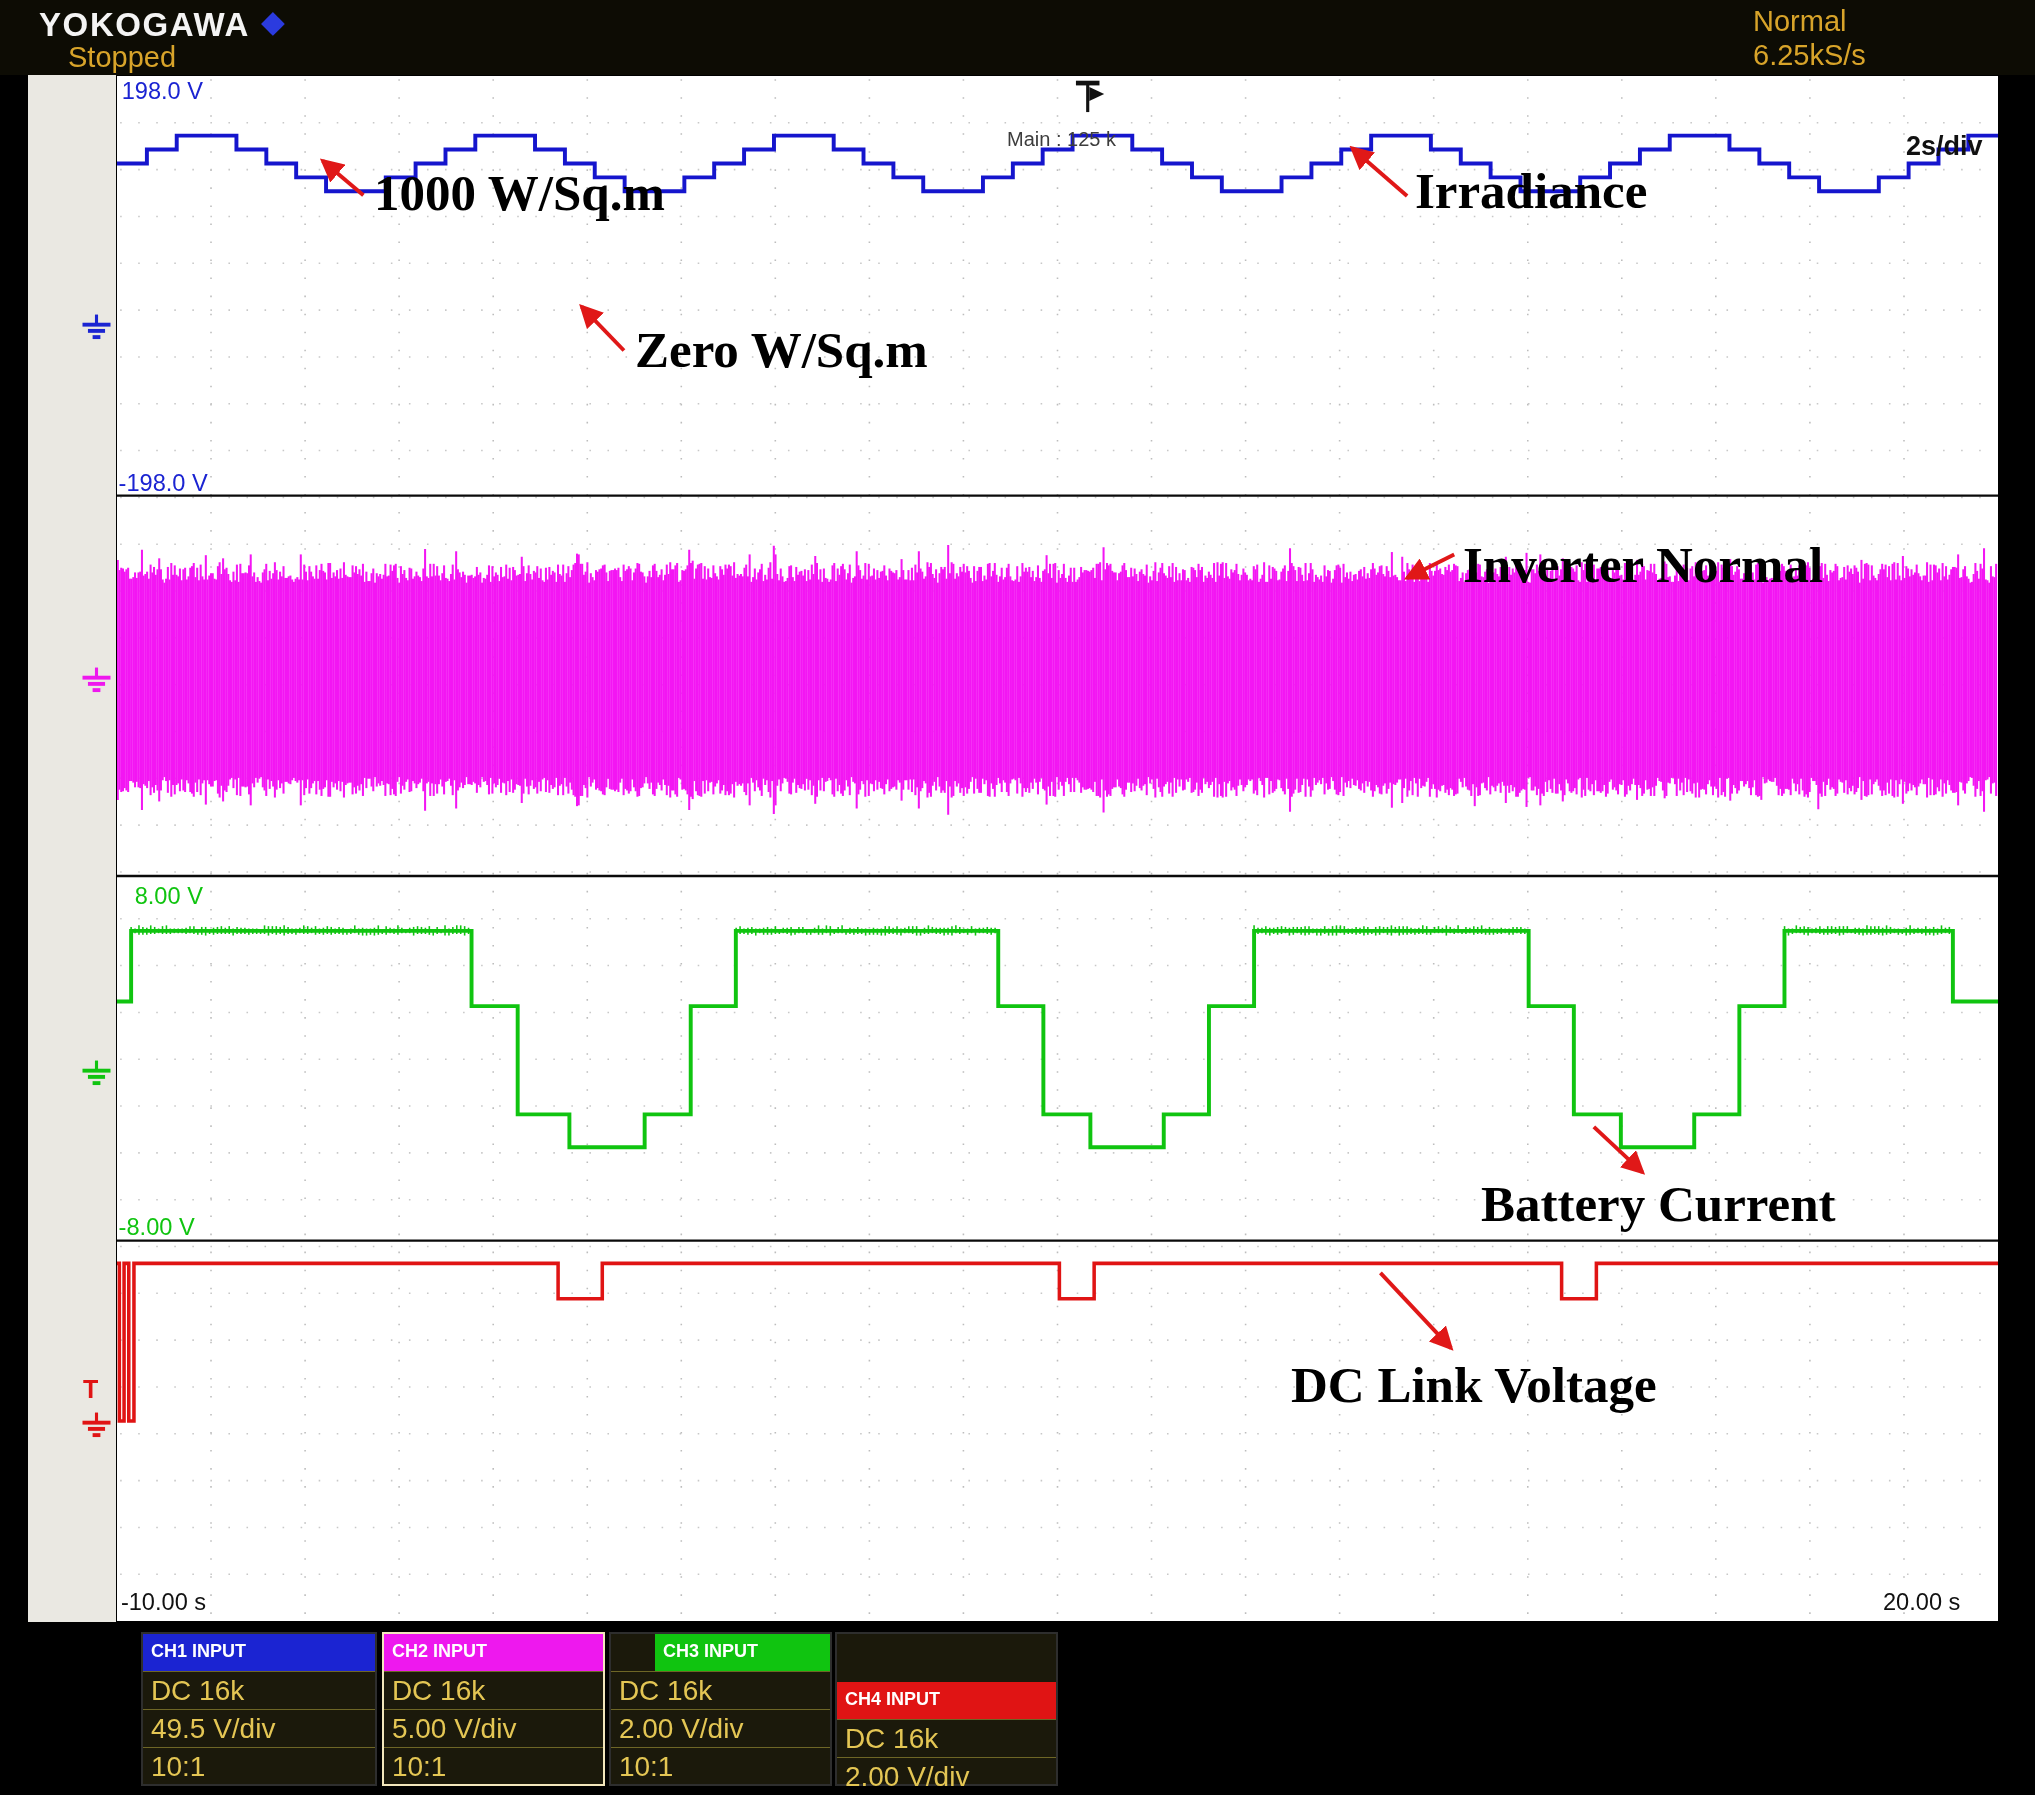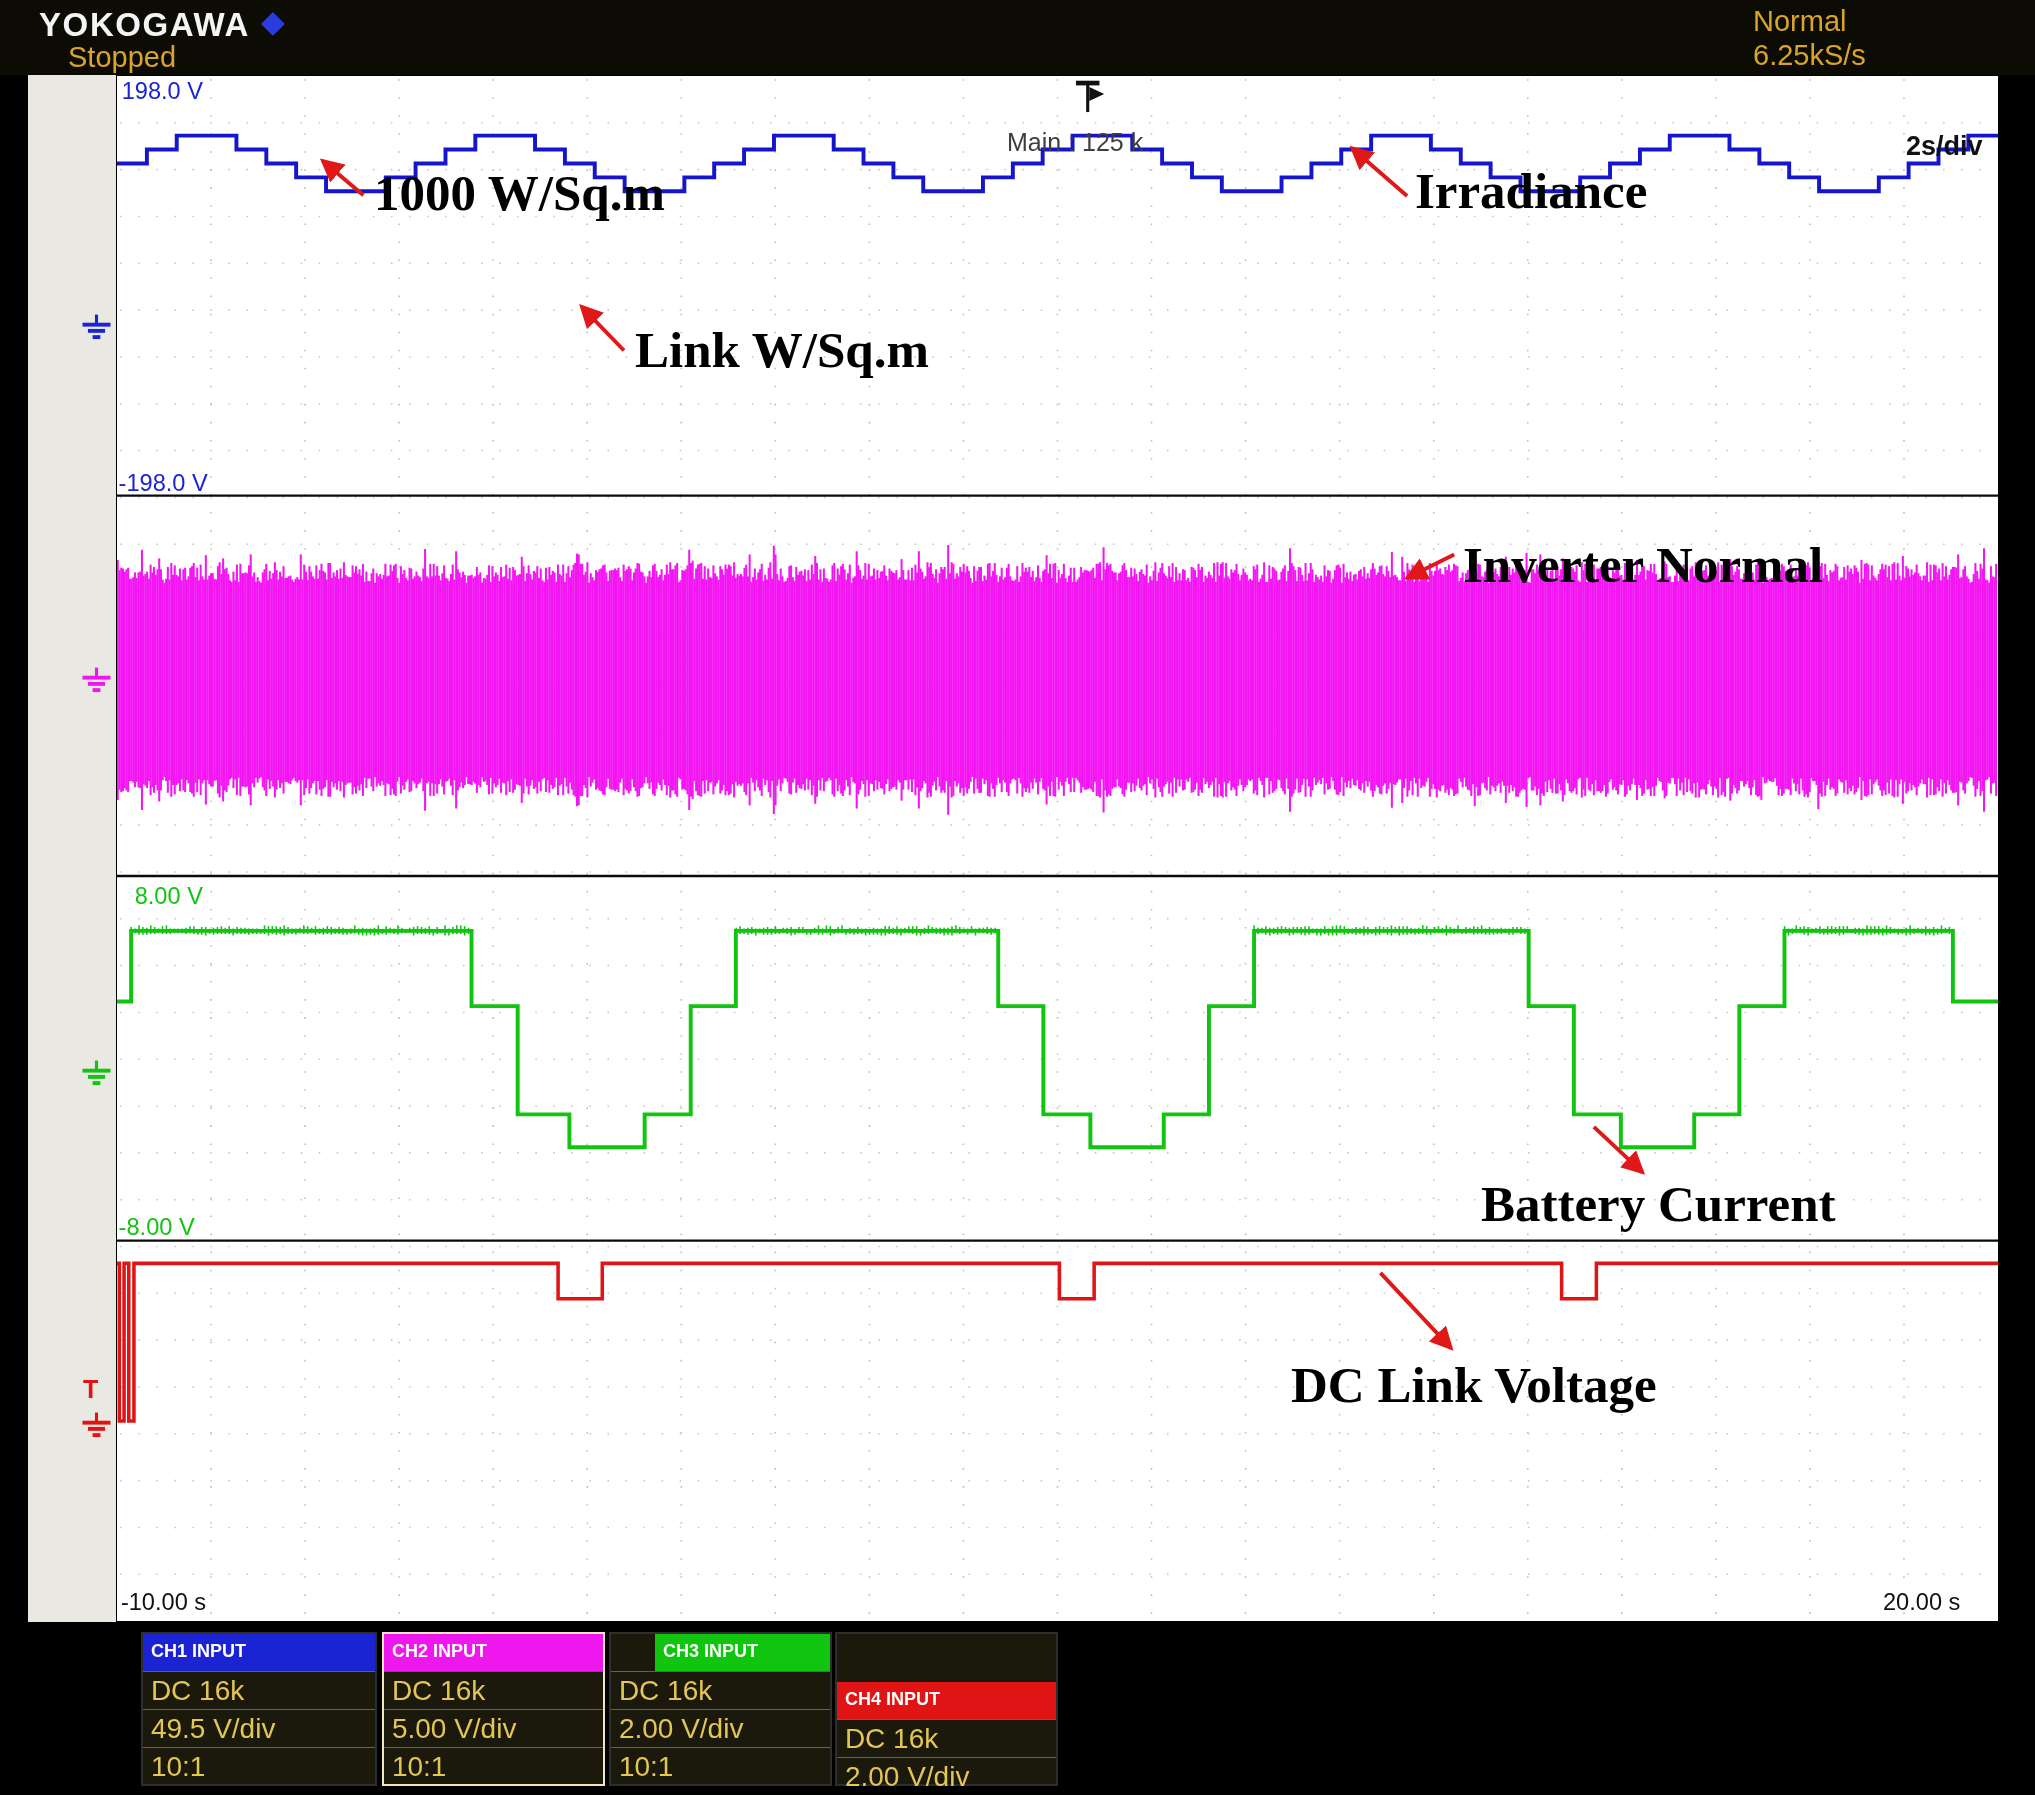--- a/index.html
+++ b/index.html
@@ -17,21 +17,21 @@
   
   .bezl{position:absolute;left:0;top:75px;width:27.5px;height:1547px;background:#000}
   .strip{position:absolute;left:27.5px;top:75px;width:89px;height:1547px;background:#eae8e2}
   .bezr{position:absolute;left:1999px;top:75px;width:36px;height:1547px;background:#000}
 
   
   .plot{position:absolute;left:116px;top:75px;width:1883px;height:1547px;background:#fff;border:1.6px solid #000}
   #wave-svg{position:absolute;left:0;top:0;width:100%;height:100%}
   .vlab{position:absolute;font-size:23.6px;white-space:nowrap}
   .tlab{position:absolute;font-size:23.6px;color:#111;white-space:nowrap}
-  .mainrec{position:absolute;left:890px;top:52px;font-size:25px;color:#3d3d3d;white-space:nowrap}
+  .mainrec{position:absolute;left:890px;top:52px;font-size:20px;color:#3d3d3d;white-space:nowrap}
   .tdiv{position:absolute;left:1789px;top:55px;font-size:27px;font-weight:bold;color:#111}
   .ann{position:absolute;font-family:"Liberation Serif",serif;font-size:51px;font-weight:bold;color:#000;white-space:nowrap}
 
   
   .gnd{position:absolute;left:79px;width:35px;height:28px}
   .gnd line{stroke:currentColor}
   .gs4{stroke-width:4px}
   .gs5{stroke-width:5px}
   .trig-t{position:absolute;left:83px;top:1375px;font-size:25px;font-weight:bold}
 
@@ -1549,21 +1549,21 @@
     <div class="vlab" style="left: 4.7px; top: 1.6px; color: rgb(27, 36, 210);">198.0 V</div>
     <div class="vlab" style="left: 1.6px; top: 394px; color: rgb(27, 36, 210);">-198.0 V</div>
     <div class="vlab" style="left: 4.7px; top: 807px; color: rgb(16, 196, 16); margin-left: 13px;">8.00 V</div>
     <div class="vlab" style="left: 1.6px; top: 1138px; color: rgb(16, 196, 16);">-8.00 V</div>
     <div class="tlab" style="left:3.9px;top:1513px">-10.00 s</div>
     <div class="tlab" style="left:1766px;top:1513px">20.00 s</div>
     <div class="mainrec">Main : 125 k</div>
     <div class="tdiv">2s/div</div>
 
     <div class="ann" style="left:257px;top:88px">1000 W/Sq.m</div>
-    <div class="ann" style="left:518px;top:245px">Link W/Sq.m</div>
+    <div class="ann" style="left:518px;top:245px">Zero W/Sq.m</div>
     <div class="ann" style="left:1298px;top:86px">Irradiance</div>
     <div class="ann" style="left:1346px;top:460px">Inverter Normal</div>
     <div class="ann" style="left:1364px;top:1099px">Battery Current</div>
     <div class="ann" style="left:1174px;top:1280px">DC Link Voltage</div>
   </div>
 
   <div class="bottom">
     <div class="ch-box b1">
       <div class="ch-head" style="background: rgb(27, 36, 210);">CH1 INPUT</div>
       <div class="ch-row">DC 16k</div>

